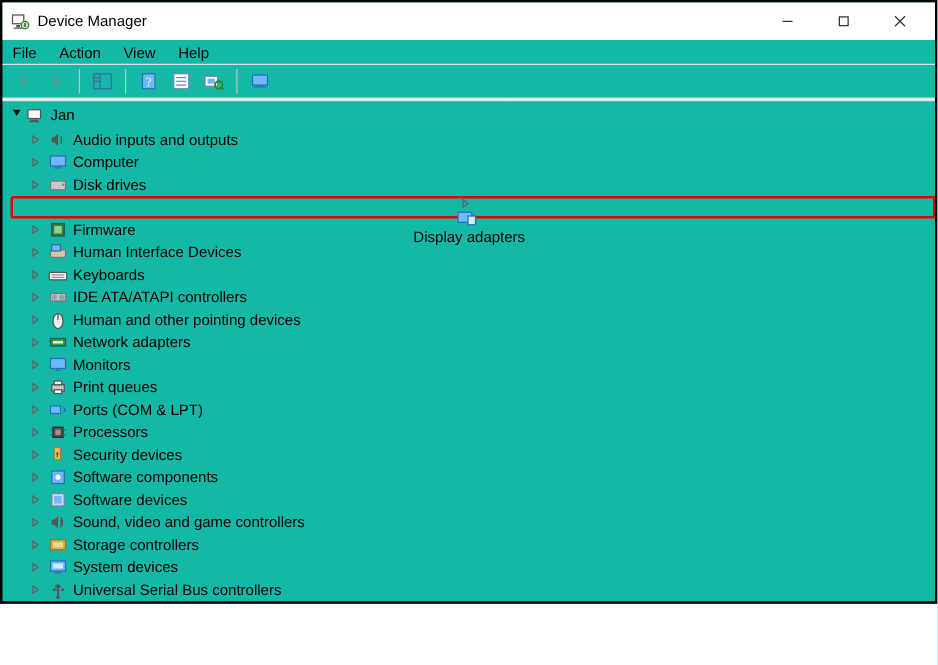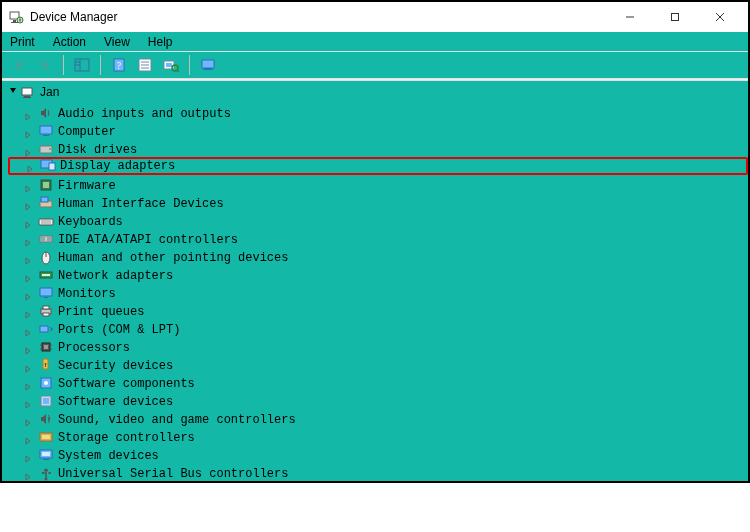--- a/index.html
+++ b/index.html
@@ -11,25 +11,25 @@
   .titlebar .winbtns { display: flex; gap: 0; }
   .titlebar .winbtn { width: 45px; height: 28px; display: flex; align-items: center; justify-content: center; color: #555; }
   .menubar { height: 20px; display: flex; align-items: center; padding: 0 8px; gap: 18px; font-size: 12px; border-bottom: 1px solid #e0e0e0; }
   .menubar span { cursor: default; }
   .toolbar { height: 26px; display: flex; align-items: center; padding: 2px 6px; gap: 4px; }
   .toolbar .sep { width: 1px; height: 20px; background: #bfbfbf; margin: 0 3px; }
   .tbtn { width: 22px; height: 22px; display: flex; align-items: center; justify-content: center; border: 1px solid transparent; }
   .divider { height: 3px; background: linear-gradient(#d8d8d8,#f0f0f0,#d8d8d8); }
   .tree { flex: 1; overflow: auto; padding: 4px 0 4px 4px; }
   .root-row { display: flex; align-items: flex-start; height: 18px; padding-left: 2px; }
-  .item-row { display: flex; align-items: flex-end; height: 18px; padding-left: 18px; font-family: Liberation Mono, monospace; }
+  .item-row { display: flex; align-items: center; height: 18px; padding-left: 18px; }
   .item-row .caret { margin-right: 4px; color: #606060; font-size: 10px; width: 10px; text-align: center; }
   .item-row .dev-icon { width: 16px; height: 16px; margin-right: 4px; display: inline-flex; align-items: center; justify-content: center; }
   .item-row .label { white-space: nowrap; }
-  .hl { border: 2px solid #e60000; border-radius: 2px; padding-right: 22px; padding-left:16px; margin-left:2px; }
+  .hl { border: 2px solid #e60000; border-radius: 2px; padding-right: 22px; padding-left:16px; margin-left:2px;flex-direction:column; }
   .caret-open { color: #000; font-size: 10px; width: 10px; text-align: center; display:inline-block; margin-right:2px;}
   svg { display: block; }
 </style>
 </head>
 <body>
 
 <div class="outer">
 
   <div class="titlebar">
     <span class="app-icon">
@@ -56,21 +56,21 @@
       <div class="winbtn">
         <svg width="10" height="10" viewBox="0 0 10 10">
             <line x1="1" y1="1" x2="9" y2="9" stroke="#333"></line>
             <line x1="9" y1="1" x2="1" y2="9" stroke="#333"></line>
           </svg>
       </div>
     </div>
   </div>
 
   <div class="menubar">
-    <span>Print</span>
+    <span>File</span>
     <span>Action</span>
     <span>View</span>
     <span>Help</span>
   </div>
 
   <div class="toolbar">
     <div class="tbtn" style="opacity:.5">
       <svg width="16" height="14" viewBox="0 0 16 14">
           <path d="M10 2 L4 7 L10 12 Z" fill="#888"></path>
         </svg>

